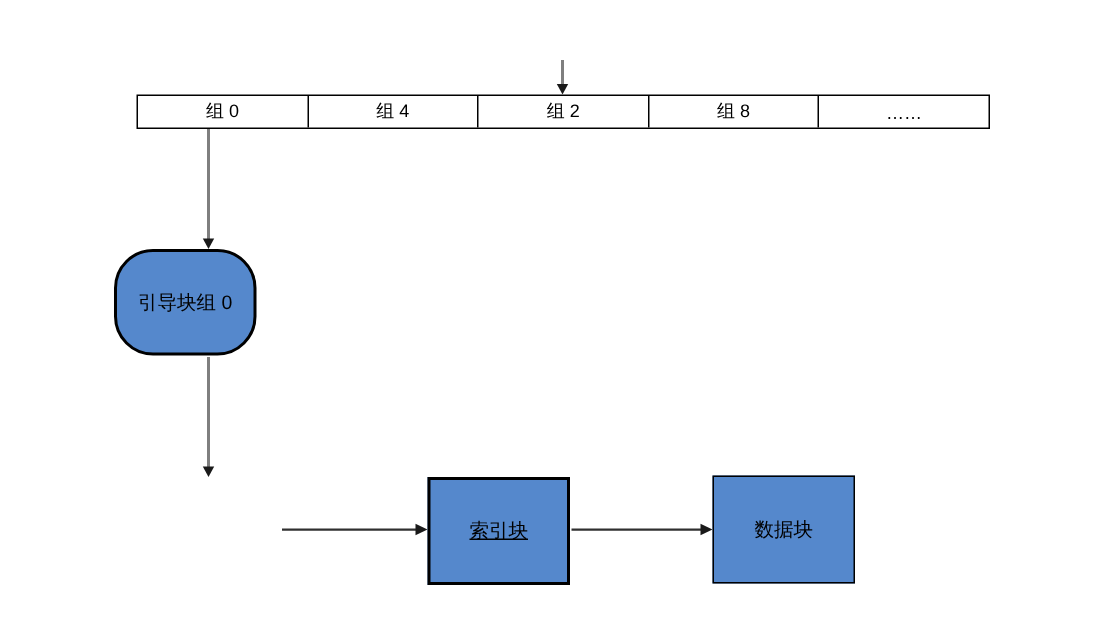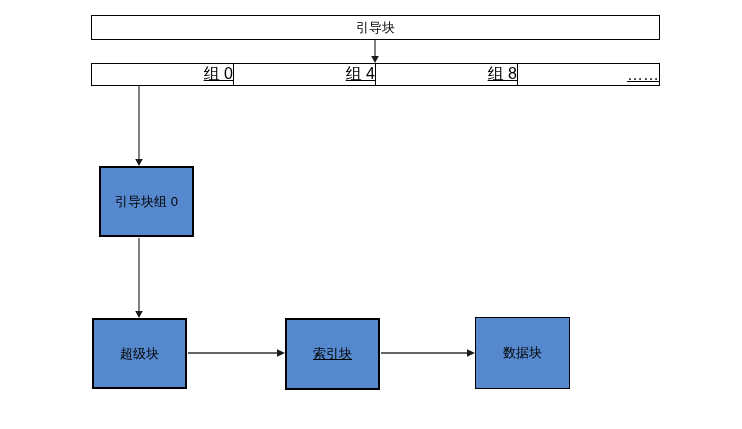--- a/index.html
+++ b/index.html
@@ -32,69 +32,68 @@
     position: absolute;
     left: 91px; top: 63px;
     width: 569px; height: 23px;
     border: 1px solid #000000;
     box-sizing: border-box;
     display: flex;
     background: #ffffff;
   }
   .group-cell {
     flex: 1 1 0;
-    display: flex; align-items: center; justify-content: flex-end;
-    font-size: 16px;
+    display: flex; align-items: center; justify-content: center;
+    font-size: 12px;
     border-left: 1px solid #000000;
     box-sizing: border-box;
     white-space: nowrap;
-    text-decoration: underline;
   }
   .group-cell:first-child { border-left: none; }
   
   .blue-box {
     position: absolute;
     width: 95px; height: 71px;
     background: var(--boxFill, #5588CC);
     border: 2px solid var(--boxBorder, #000000);
     box-sizing: border-box;
     display: flex; align-items: center; justify-content: center;
     font-size: 13px;
     white-space: nowrap;
   }
-  .box-boot-group { left: 99px; top: 166px; }
+  .box-boot-group { left: 76px; top: 166px; border-radius: 26px; }
   .box-super     { left: 92px; top: 318px; }
   .box-index     { left: 285px; top: 318px; width: 95px; height: 72px; text-decoration: underline; }
   .box-data      { left: 475px; top: 317px; width: 95px; height: 72px; border-width: 1px; }
   
   svg.arrows {
     position: absolute;
     left: 0; top: 0;
     width: 742px; height: 429px;
     pointer-events: none;
   }
   .shaft-v { stroke: var(--arrowGray, #7F7F7F); stroke-width: 2; }
   .shaft-h { stroke: var(--arrowDark, #303030); stroke-width: 1.5; }
   .head    { fill: var(--arrowHead, #1a1a1a); }
 </style>
 </head>
 <body>
 
 <div class="canvas">
 
-  <div class="boot-bar">
-    <span>引导块</span>
-  </div>
 
   <div class="groups-row">
     <div class="group-cell">
       <span>组 0</span>
     </div>
     <div class="group-cell">
       <span>组 4</span>
+    </div>
+    <div class="group-cell">
+      <span>组 2</span>
     </div>
     <div class="group-cell">
       <span>组 8</span>
     </div>
     <div class="group-cell">
       <span>……</span>
     </div>
   </div>
 
   <svg class="arrows" viewBox="0 0 742 429" xmlns="http://www.w3.org/2000/svg">
@@ -122,23 +121,20 @@
     <g>
       <line class="shaft-h" x1="381" y1="353" x2="469" y2="353"></line>
       <polygon class="head" points="475,353 467,349.2 467,356.8"></polygon>
     </g>
   </svg>
 
   <div class="blue-box box-boot-group">
     <span>引导块组 0</span>
   </div>
 
-  <div class="blue-box box-super">
-    <span>超级块</span>
-  </div>
 
   <div class="blue-box box-index">
     <span>索引块</span>
   </div>
 
   <div class="blue-box box-data">
     <span>数据块</span>
   </div>
 
 </div>

